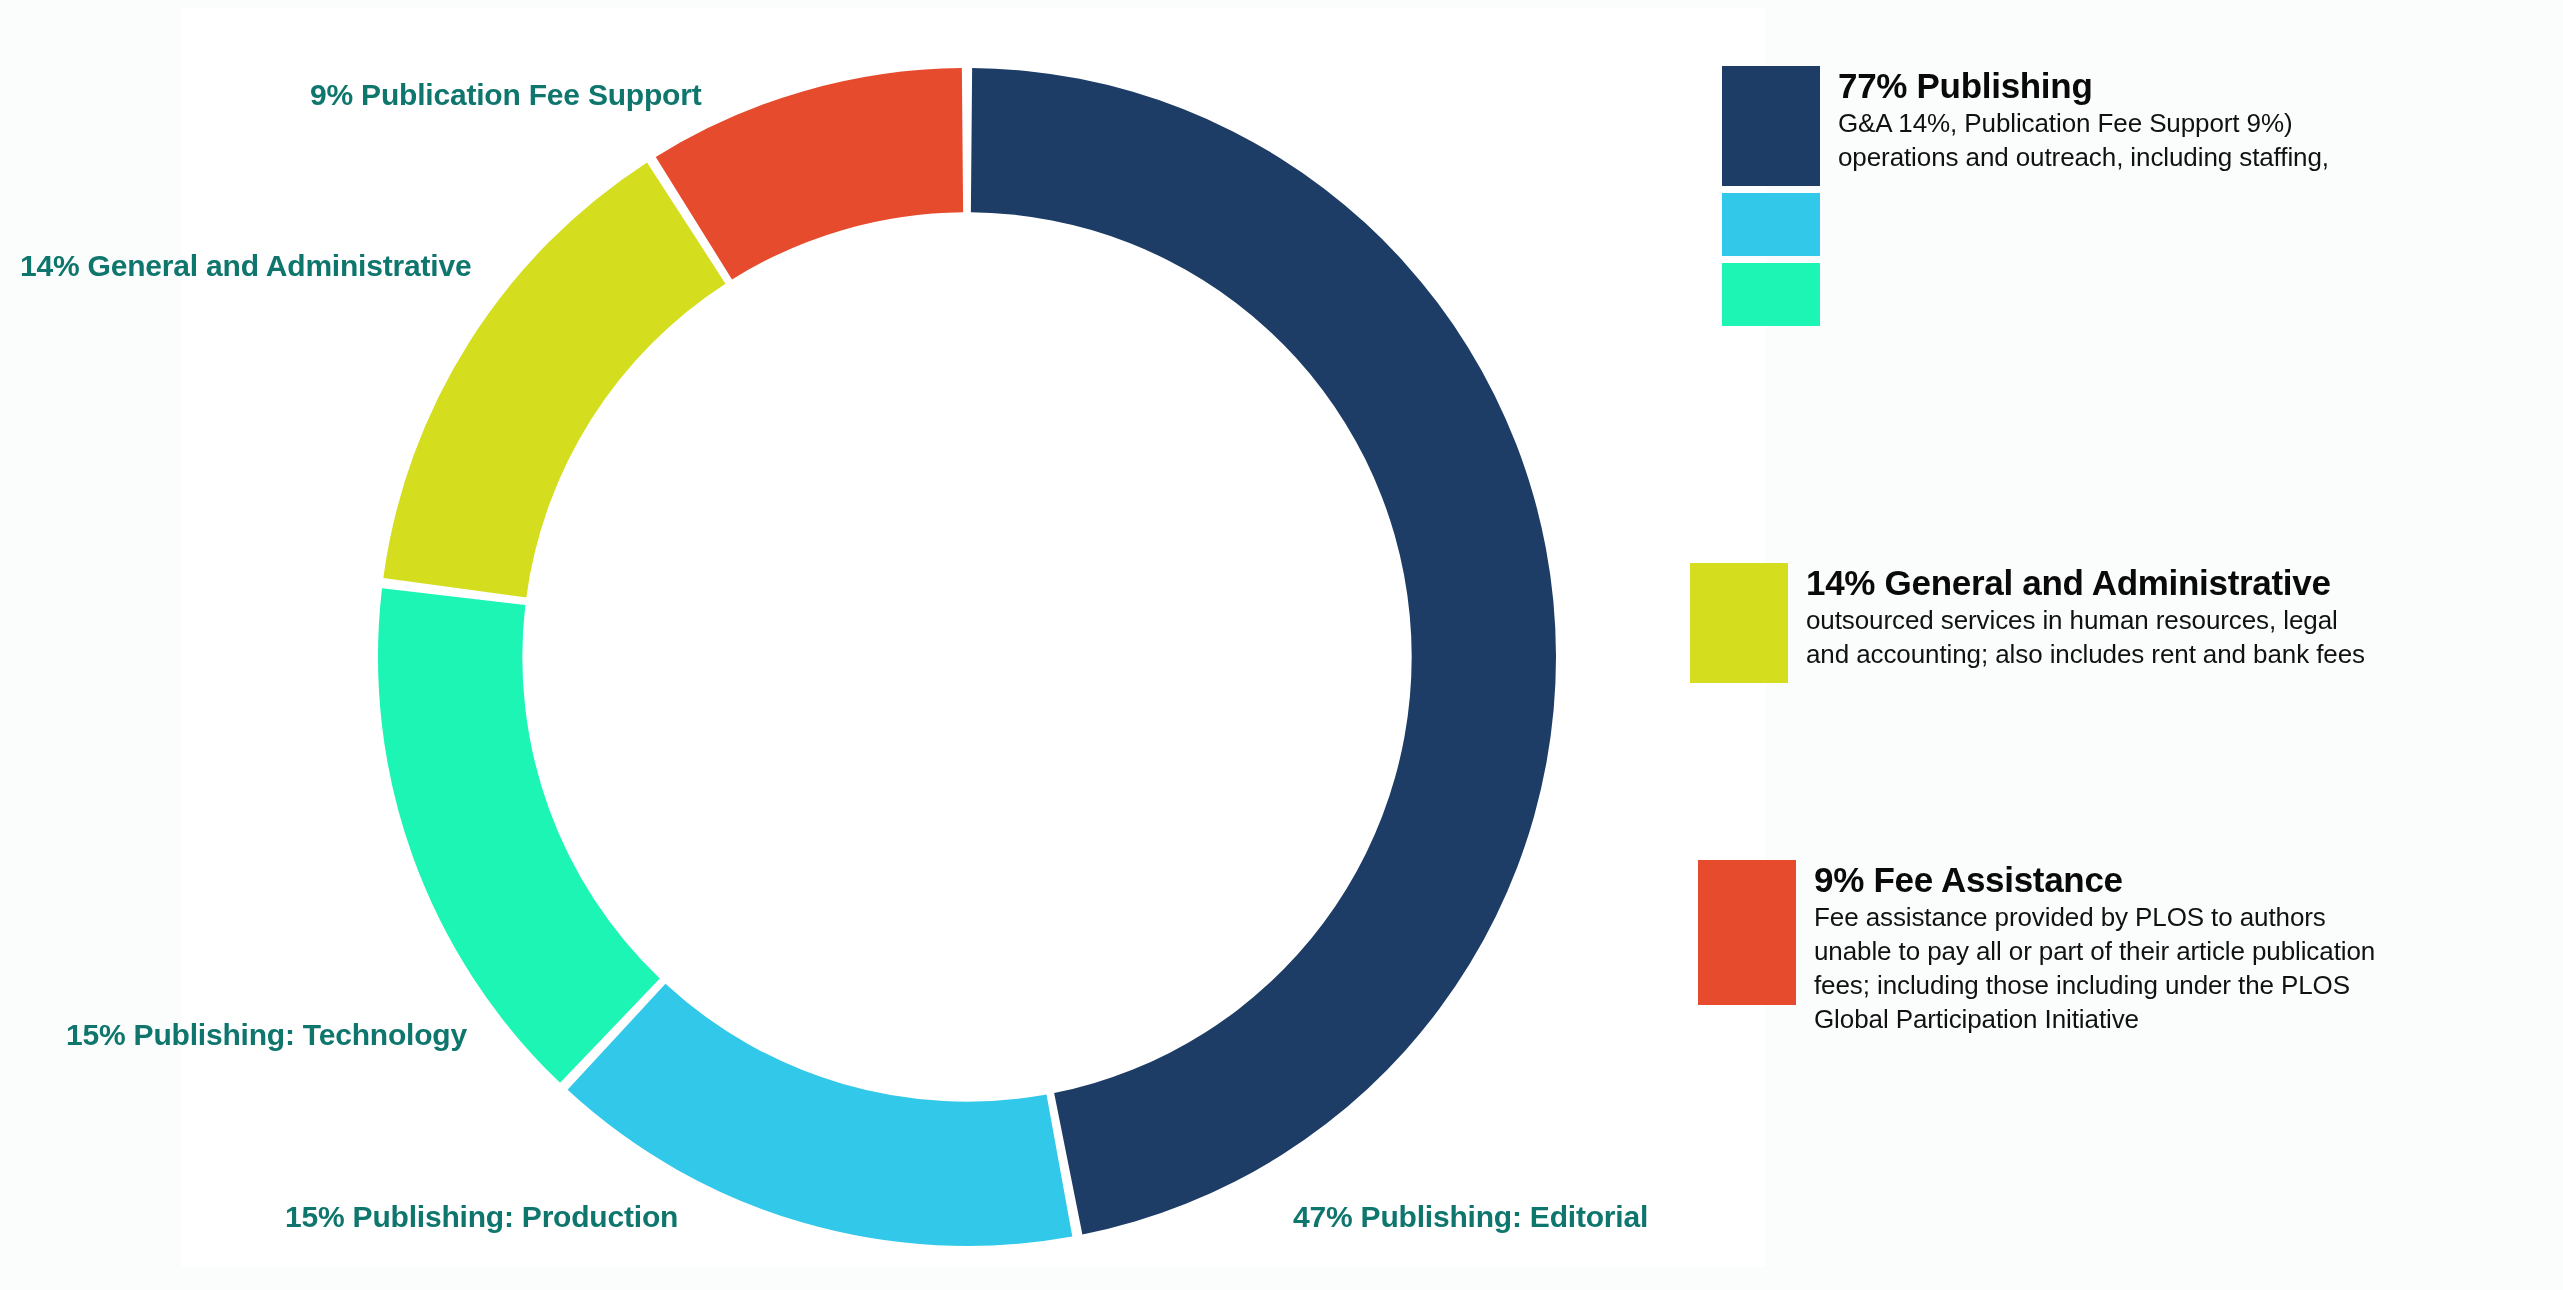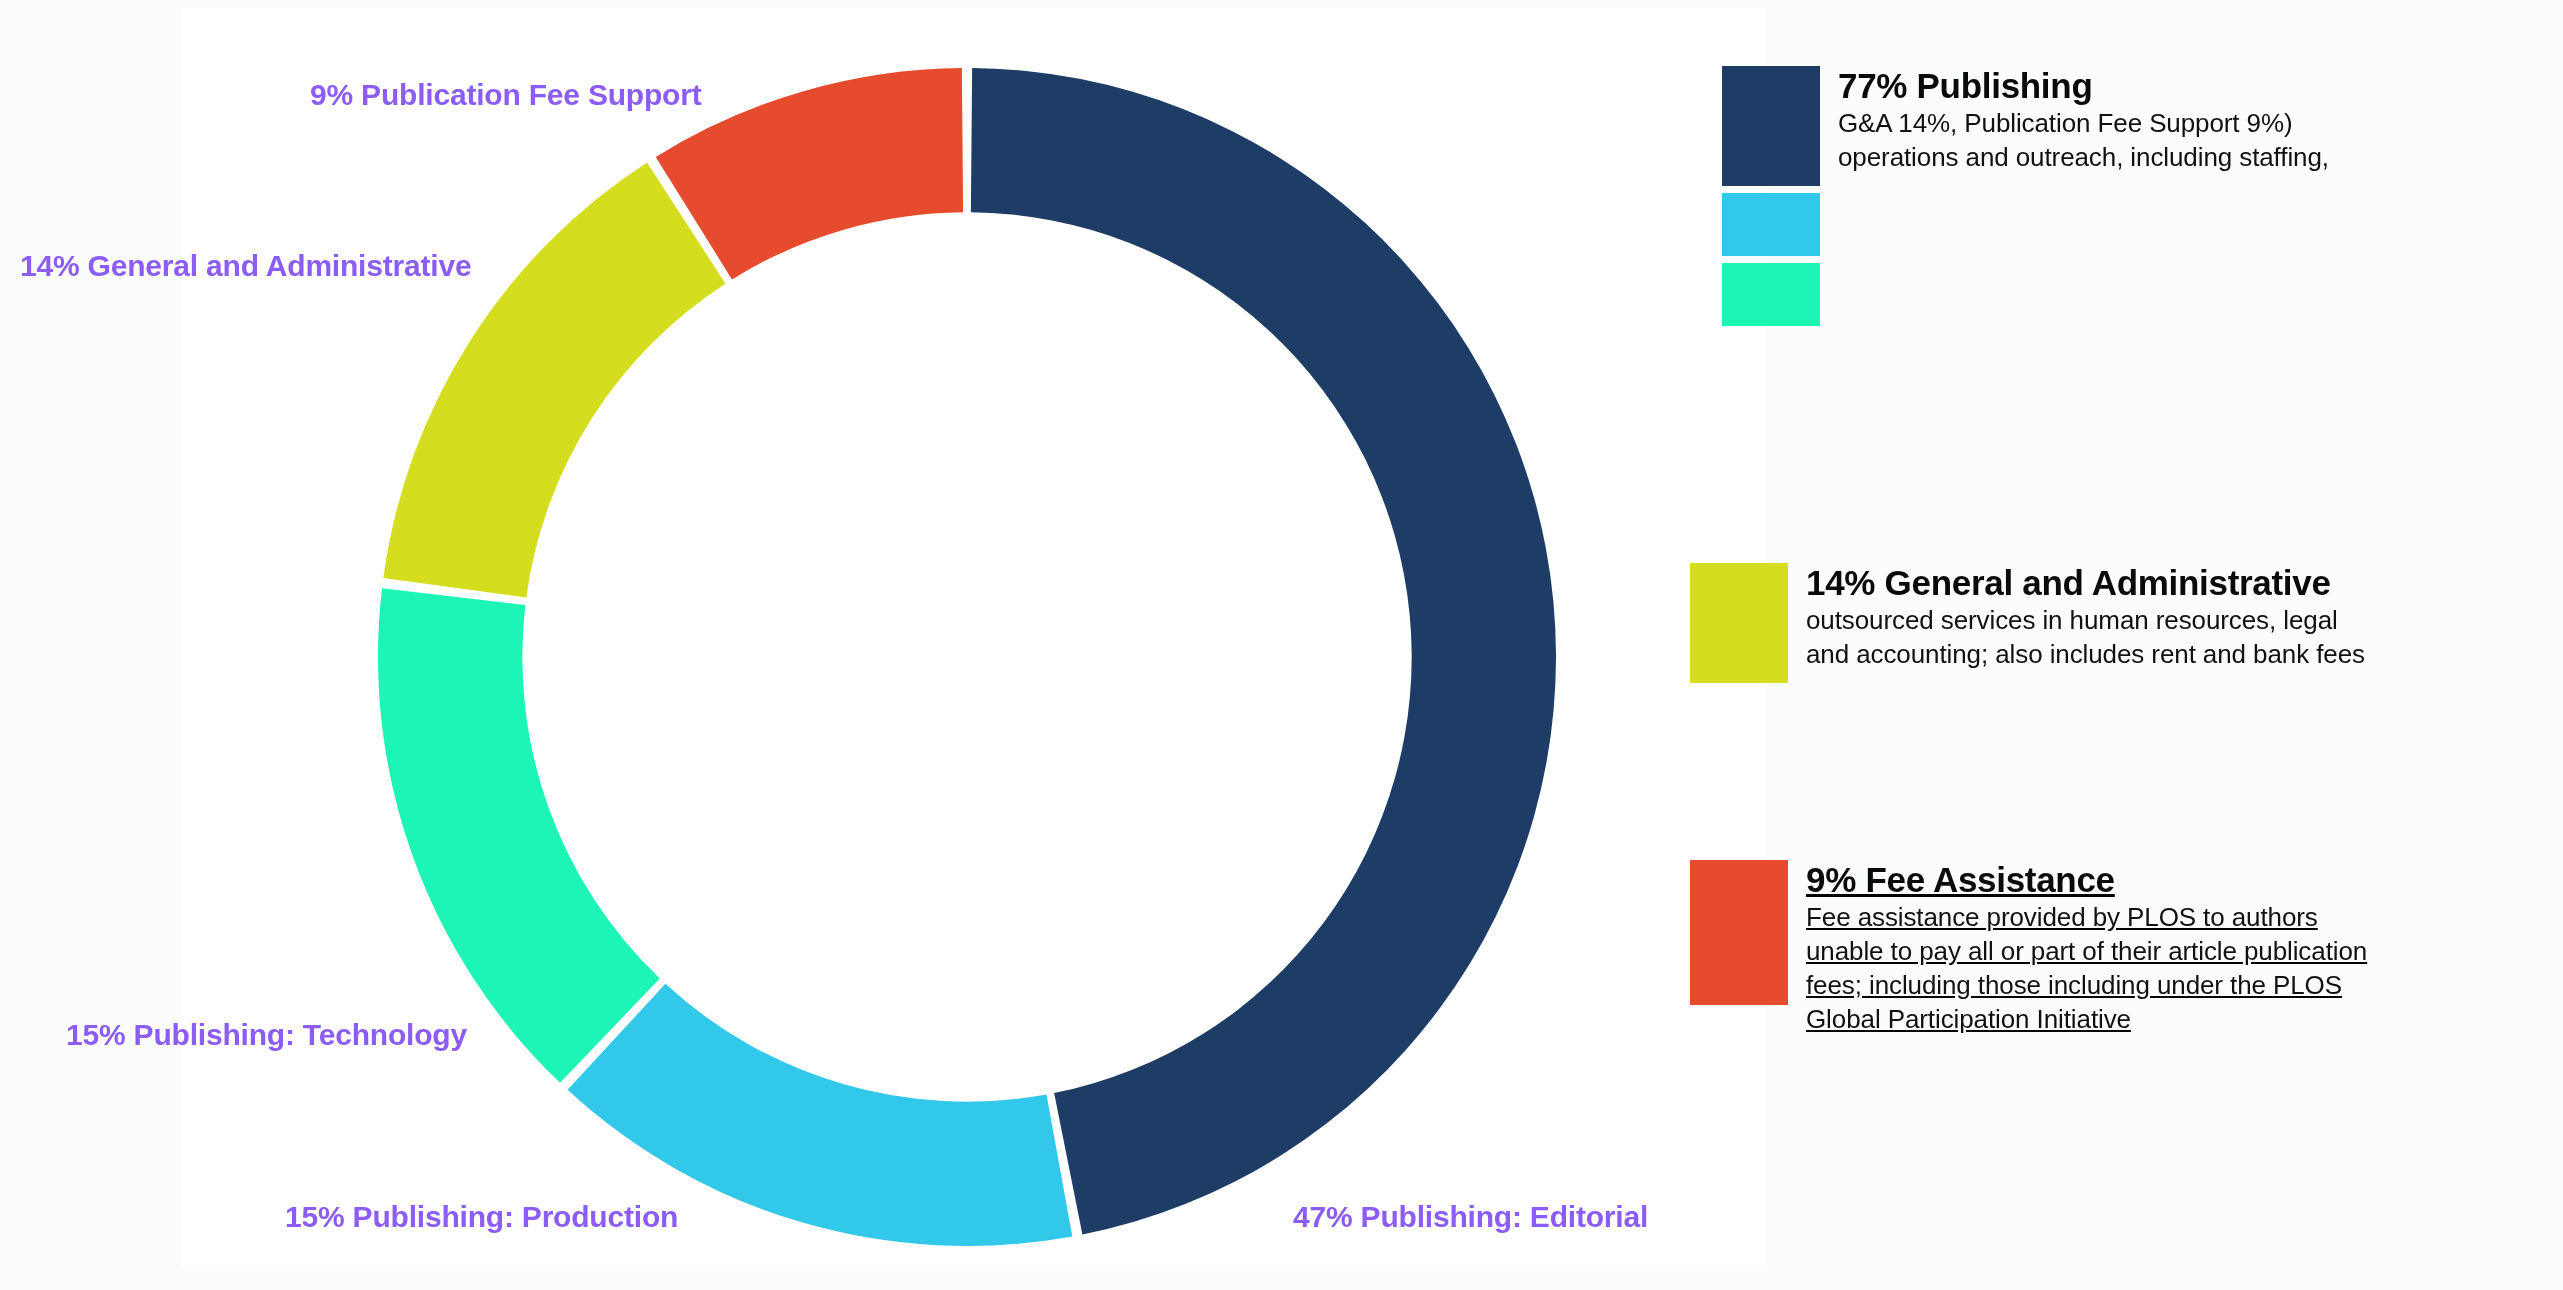--- a/index.html
+++ b/index.html
@@ -35,21 +35,21 @@
   #donut-svg {
     position: absolute;
     left: 0;
     top: 0;
   }
 
   .slice-label {
     position: absolute;
     font-size: 30px;
     font-weight: bold;
-    color: #8b5cf6;
+    color: #0f766e;
     white-space: nowrap;
     letter-spacing: -0.2px;
   }
 
   
   #lbl-fee      { left: 310px;  top: 78px;  }
   #lbl-ga       { left: 20px;   top: 249px; }
   #lbl-tech     { left: 66px;   top: 1018px;}
   #lbl-prod     { left: 285px;  top: 1200px;}
   #lbl-editorial{ left: 1293px; top: 1200px;}
@@ -97,21 +97,21 @@
     font-size: 26px;
     color: #111111;
     line-height: 1.30;
     letter-spacing: -0.1px;
     margin-top: 2px;
   }
   .legend-desc div { white-space: nowrap; }
 
   #legend-publishing { left: 0; top: 66px; padding-left: 32px; }
   #legend-ga         { left: 0; top: 563px; }
-  #legend-fee        { left: 0; top: 860px; text-decoration: underline; }
+  #legend-fee        { left: 8px; top: 860px; }
 </style>
 </head>
 <body>
 
 <div id="card"></div>
 
 <div id="chart-area">
 
   <svg id="donut-svg" width="1766" height="1290" viewBox="0 0 1766 1290">
     <g id="donut-slices">

